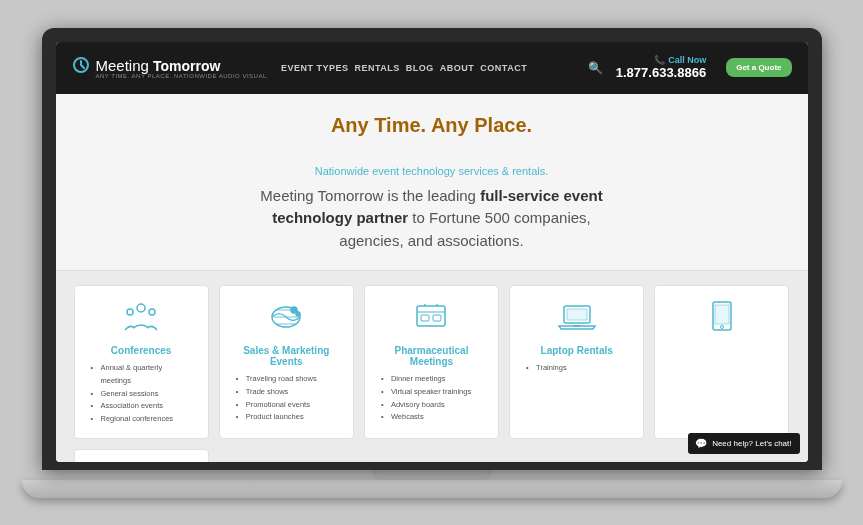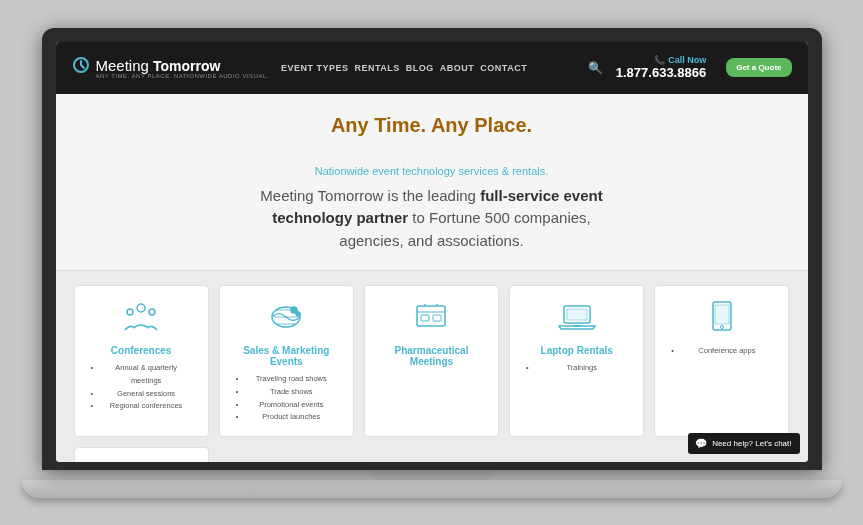--- a/index.html
+++ b/index.html
@@ -209,21 +209,21 @@
       stroke-width: 1.5;
     }
     .card-title {
       color: #4db8d0;
       font-size: 10px;
       font-weight: 700;
       margin-bottom: 6px;
     }
     .card-list {
       list-style: none;
-      text-align: center;
+      text-align: left;
       padding: 0 4px;
     }
     .card-list li {
       color: #555;
       font-size: 7.5px;
       line-height: 1.7;
       padding-left: 10px;
       position: relative;
     }
     .card-list li::before {
@@ -314,20 +314,21 @@
                   <circle cx="31" cy="12" r="3" stroke="#4db8d0" stroke-width="1.5"></circle>
                   <path d="M12 28 Q20 22 28 28" stroke="#4db8d0" stroke-width="1.5" fill="none"></path>
                   <path d="M4 30 Q9 24 14 28" stroke="#4db8d0" stroke-width="1.5" fill="none"></path>
                   <path d="M26 28 Q31 24 36 30" stroke="#4db8d0" stroke-width="1.5" fill="none"></path>
                 </svg>
               </span>
               <div class="card-title">Conferences</div>
               <ul class="card-list">
                 <li>Annual &amp; quarterly meetings</li>
                 <li>General sessions</li>
+                <li>Association events</li>
                 <li>Regional conferences</li>
               </ul>
             </div>
 
             <div class="card">
               <span class="card-icon">
                 <svg viewBox="0 0 40 34">
                   <ellipse cx="20" cy="17" rx="14" ry="10" stroke="#4db8d0" stroke-width="1.5"></ellipse>
                   <path d="M6 17 Q13 10 20 17 Q27 24 34 17" stroke="#4db8d0" stroke-width="1.2" fill="none"></path>
                   <path d="M10 10 L30 10 M8 17 L32 17 M10 24 L30 24" stroke="#4db8d0" stroke-width="0.8"></path>
@@ -349,20 +350,26 @@
                 <svg viewBox="0 0 40 34">
                   <rect x="6" y="6" width="28" height="20" rx="2" stroke="#4db8d0" stroke-width="1.5"></rect>
                   <line x1="6" y1="12" x2="34" y2="12" stroke="#4db8d0" stroke-width="1"></line>
                   <rect x="10" y="15" width="8" height="6" rx="1" stroke="#4db8d0" stroke-width="1"></rect>
                   <rect x="22" y="15" width="8" height="6" rx="1" stroke="#4db8d0" stroke-width="1"></rect>
                   <line x1="14" y1="6" x2="14" y2="4" stroke="#4db8d0" stroke-width="1.5"></line>
                   <line x1="26" y1="6" x2="26" y2="4" stroke="#4db8d0" stroke-width="1.5"></line>
                 </svg>
               </span>
               <div class="card-title">Pharmaceutical Meetings</div>
+              <ul class="card-list">
+                <li>Dinner meetings</li>
+                <li>Virtual speaker trainings</li>
+                <li>Advisory boards</li>
+                <li>Webcasts</li>
+              </ul>
             </div>
 
             <div class="card">
               <span class="card-icon">
                 <svg viewBox="0 0 40 34">
                   <rect x="7" y="6" width="26" height="17" rx="2" stroke="#4db8d0" stroke-width="1.5"></rect>
                   <rect x="10" y="9" width="20" height="11" fill="#e8f7fb" stroke="#4db8d0" stroke-width="0.5"></rect>
                   <path d="M2 26 L38 26 L36 29 L4 29 Z" stroke="#4db8d0" stroke-width="1.5" fill="none"></path>
                   <line x1="17" y1="26" x2="23" y2="26" stroke="#4db8d0" stroke-width="2"></line>
                 </svg>
@@ -375,24 +382,20 @@
             </div>
 
             <div class="card">
               <span class="card-icon">
                 <svg viewBox="0 0 40 34">
                   <rect x="11" y="2" width="18" height="28" rx="2" stroke="#4db8d0" stroke-width="1.5"></rect>
                   <rect x="13" y="5" width="14" height="19" fill="#e8f7fb" stroke="#4db8d0" stroke-width="0.5"></rect>
                   <circle cx="20" cy="27" r="1.5" stroke="#4db8d0" stroke-width="1"></circle>
                 </svg>
               </span>
-              <ul class="card-list">
-                <li>Conference apps</li>
-
-              </ul>
             </div>
 
             <div class="card">
               <span class="card-icon">
                 <svg viewBox="0 0 40 34">
                   <circle cx="20" cy="14" r="5" stroke="#4db8d0" stroke-width="1.5"></circle>
                   <circle cx="20" cy="14" r="9" stroke="#4db8d0" stroke-width="1" stroke-dasharray="2,2"></circle>
                   <circle cx="9" cy="26" r="3.5" stroke="#4db8d0" stroke-width="1.2"></circle>
                   <circle cx="31" cy="26" r="3.5" stroke="#4db8d0" stroke-width="1.2"></circle>
                   <line x1="12" y1="24" x2="17" y2="20" stroke="#4db8d0" stroke-width="1"></line>

